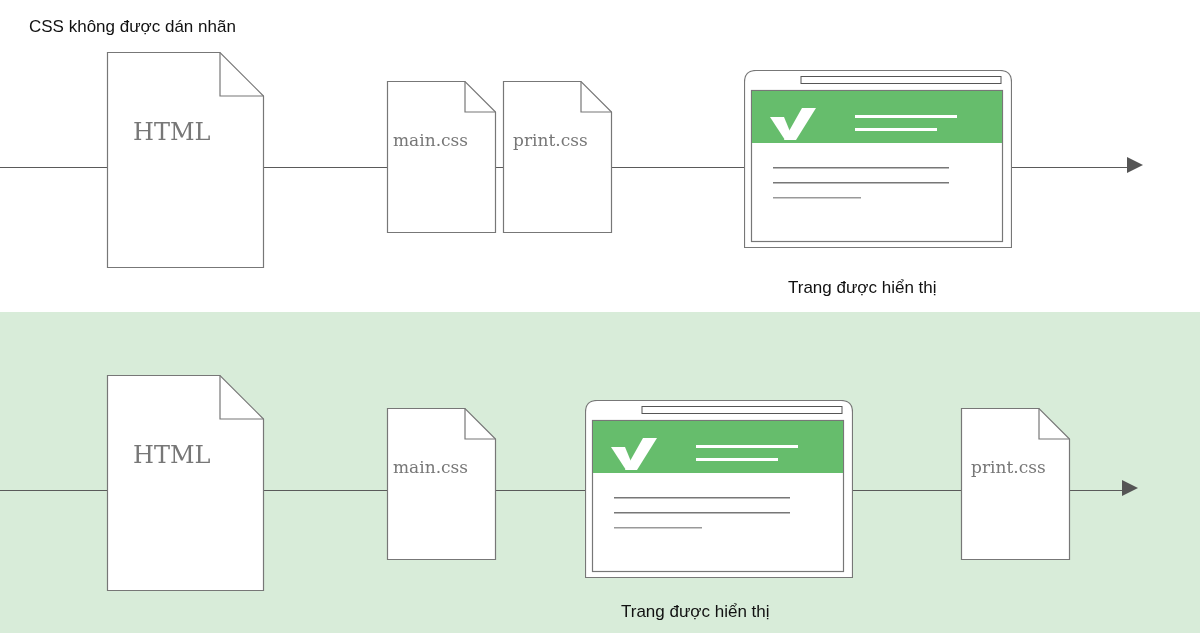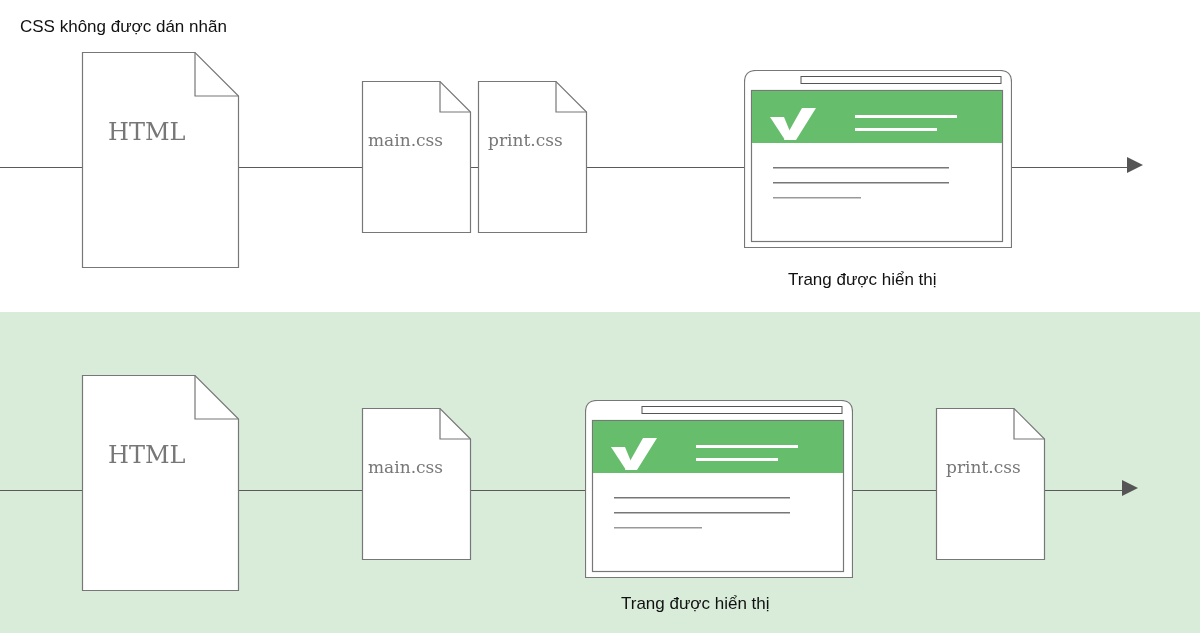--- a/index.html
+++ b/index.html
@@ -1,30 +1,30 @@
 <!DOCTYPE html>
 <html><head>
 <meta charset="utf-8">
 <style>
   html, body { margin: 0; padding: 0; }
   body { width: 1200px; height: 633px; position: relative; overflow: hidden; background: #ffffff; font-family: "Liberation Sans", sans-serif; }
   .section { position: absolute; left: 0; width: 1200px; }
   .section.top { top: 0; height: 312px; background: #ffffff; }
   .section.bottom { top: 312px; height: 321px; background: #d8ecd9; }
-  .section-title { position: absolute; left: 20px; font-size: 17px; color: #111; font-family: "Liberation Sans", sans-serif; }
+  .section-title { position: absolute; left: 29px; font-size: 17px; color: #111; font-family: "Liberation Sans", sans-serif; }
   .top .section-title { top: 17px; }
   .bottom .section-title { top: 26px; }
   .flow-line { position: absolute; height: 1px; background: #5a5a5a; }
   .arrow-head { position: absolute; width: 0; height: 0; border-top: 8px solid transparent; border-bottom: 8px solid transparent; border-left: 16px solid #555; }
-  .doc { position: absolute; }
+  .doc { position: absolute; margin-left: 25px; }
   .doc svg { position: absolute; left: 0; top: 0; overflow: visible; }
   .doc-label { position: absolute; left: 0; right: 0; text-align: left; color: #777; font-family: "DejaVu Serif", "Liberation Serif", serif; font-weight: normal; }
   .browser { position: absolute; }
   .browser svg { position: absolute; left: 0; top: 0; }
-  .caption { position: absolute; font-size: 17px; color: #111; font-family: "Liberation Sans", sans-serif; white-space: nowrap; }
+  .caption { position: absolute; font-size: 17px; color: #111; font-family: "Liberation Sans", sans-serif; white-space: nowrap; margin-top: 8px; }
 </style>
 </head>
 <body>
 
 <div class="section top">
   <div class="section-title">CSS không được dán nhãn</div>
 
   <div class="flow-line" style="left:0; top:167px; width:1130px;"></div>
   <div class="arrow-head" style="left:1127px; top:157px;"></div>
 

